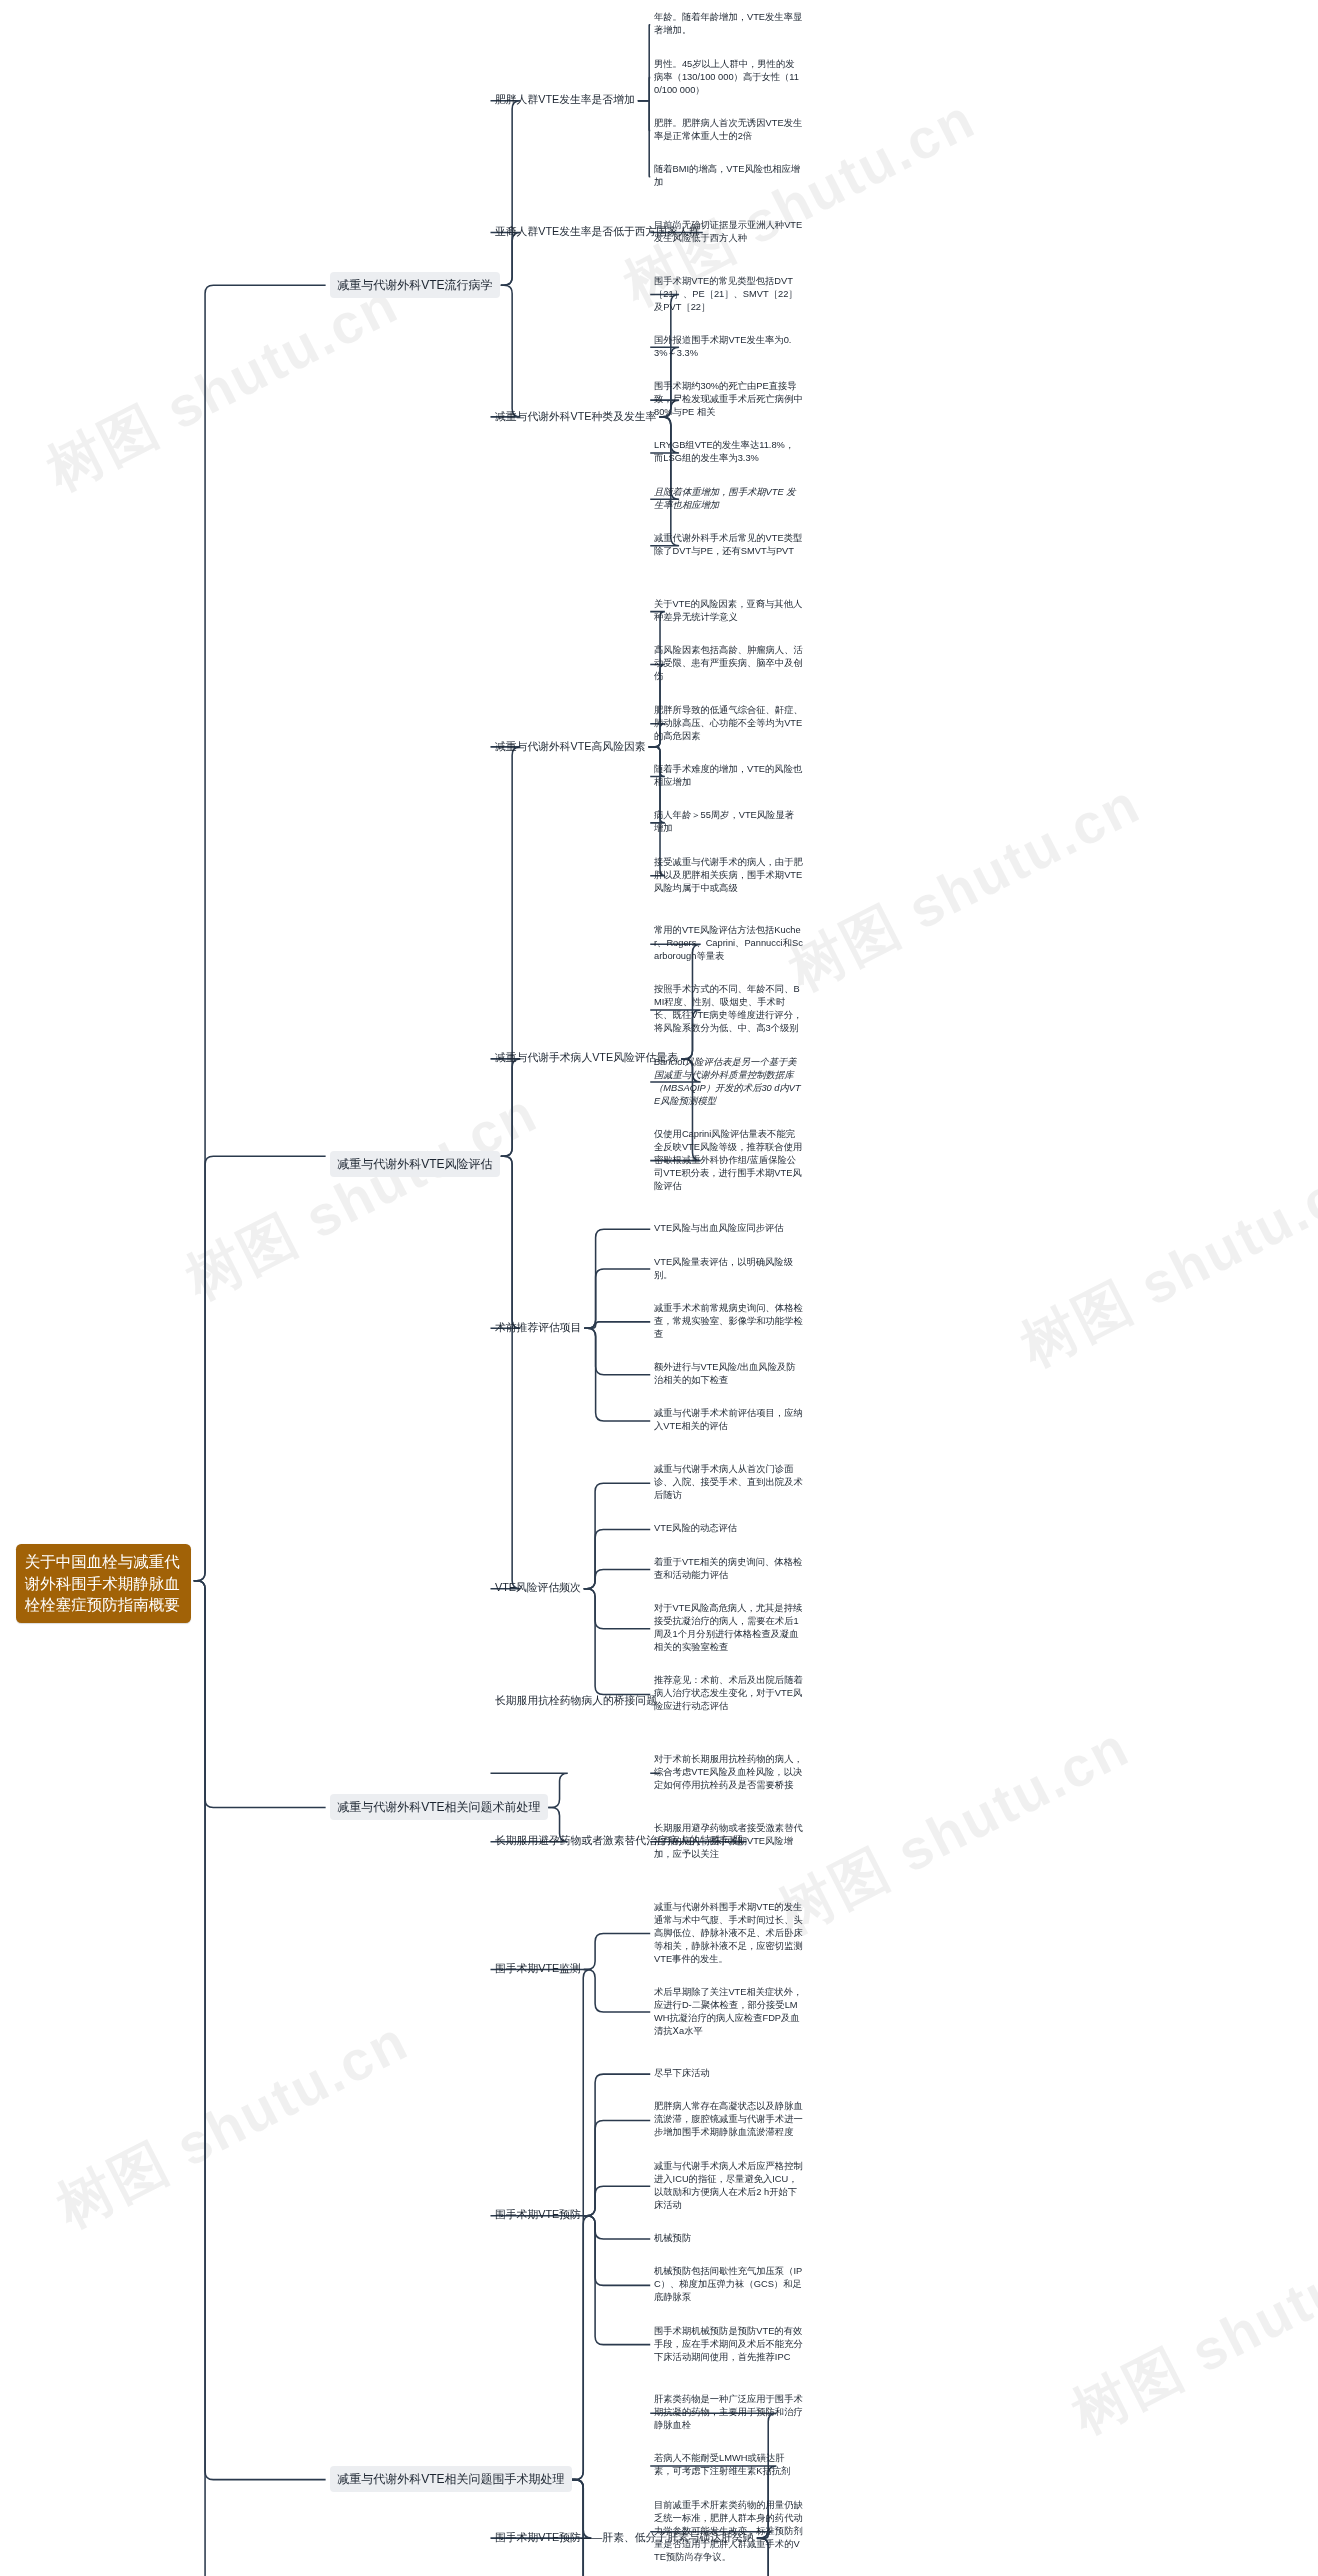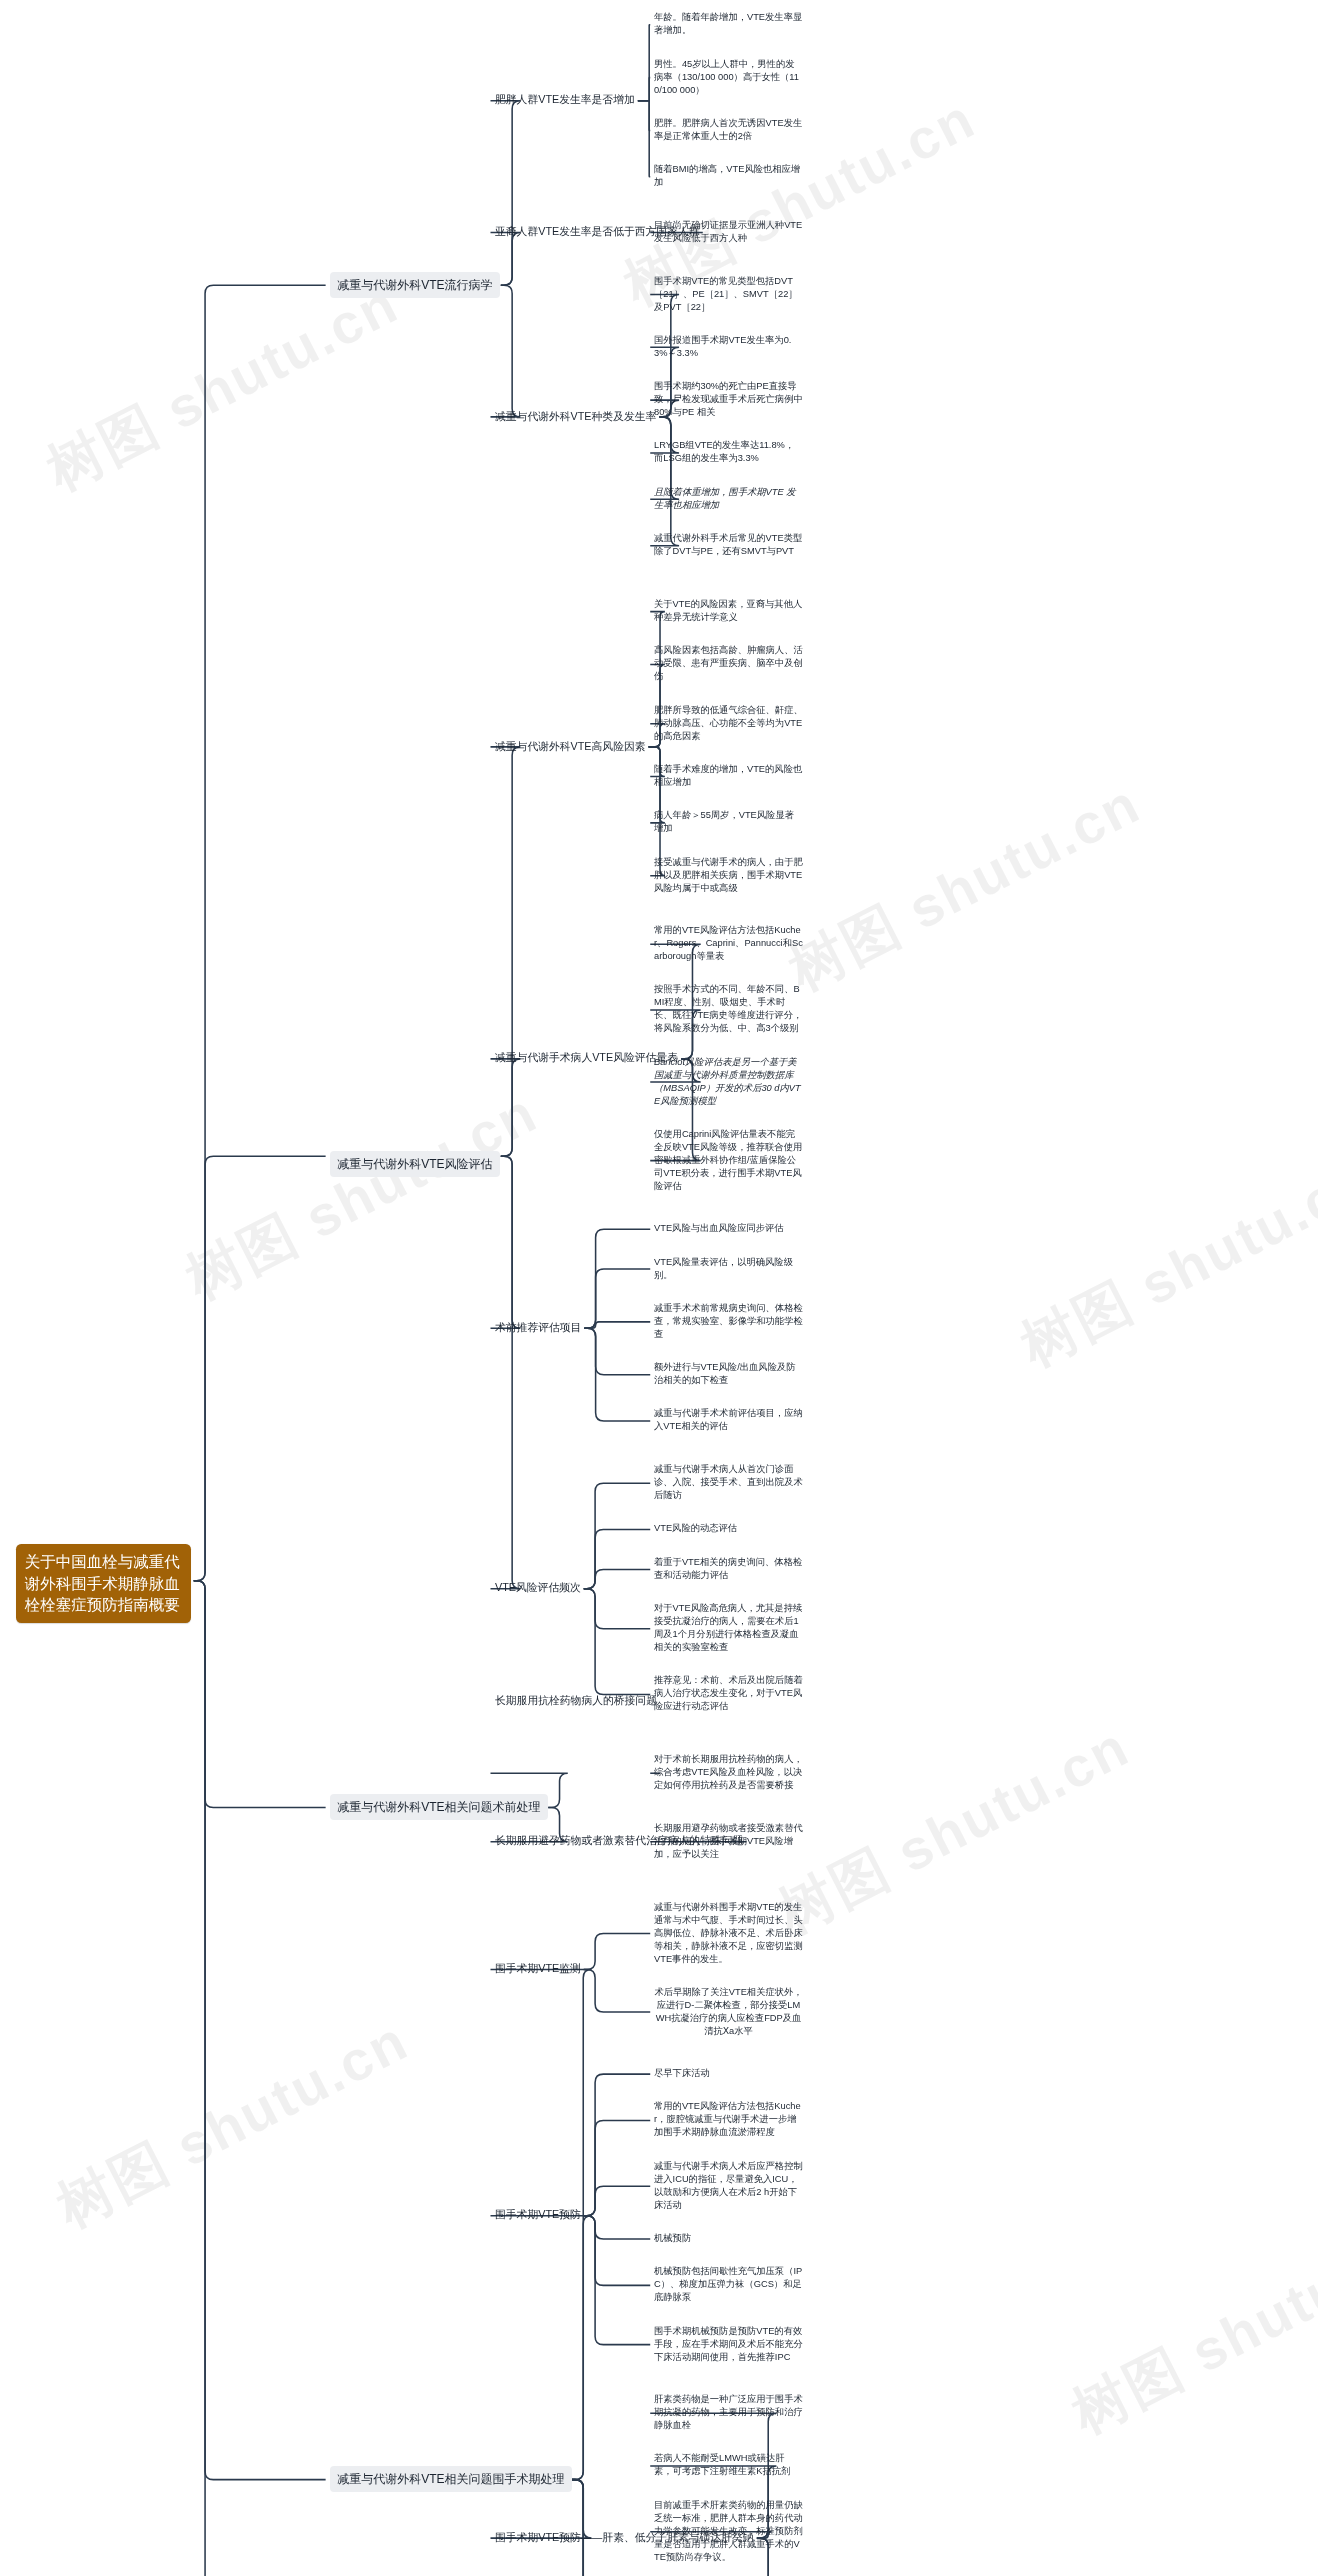--- a/index.html
+++ b/index.html
@@ -202,24 +202,24 @@
     <div class="node lvl3" style="left: 654px; top: 1601px; width: 149px;"><span>对于VTE风险高危病人，尤其是持续接受抗凝治疗的病人，需要在术后1周及1个月分别进行体格检查及凝血相关的实验室检查</span></div>
     <div class="node lvl3" style="left: 654px; top: 1673px; width: 149px;"><span>推荐意见：术前、术后及出院后随着病人治疗状态发生变化，对于VTE风险应进行动态评估</span></div>
     <div class="node lvl1" style="left: 330px; top: 1794px; width: auto;"><span>减重与代谢外科VTE相关问题术前处理</span></div>
     <div class="node lvl2" style="left: 495px; top: 1664px; width: auto; margin-top: 28px;"><span>长期服用抗栓药物病人的桥接问题</span></div>
     <div class="node lvl3" style="left: 654px; top: 1752px; width: 149px;"><span>对于术前长期服用抗栓药物的病人，综合考虑VTE风险及血栓风险，以决定如何停用抗栓药及是否需要桥接</span></div>
     <div class="node lvl2" style="left: 495px; top: 1832px; width: auto;"><span>长期服用避孕药物或者激素替代治疗病人的特殊问题</span></div>
     <div class="node lvl3" style="left: 654px; top: 1821px; width: 149px;"><span>长期服用避孕药物或者接受激素替代治疗的病人，围手术期VTE风险增加，应予以关注</span></div>
     <div class="node lvl1" style="left: 330px; top: 2466px; width: auto;"><span>减重与代谢外科VTE相关问题围手术期处理</span></div>
     <div class="node lvl2" style="left: 495px; top: 1960px; width: auto;"><span>围手术期VTE监测</span></div>
     <div class="node lvl3" style="left: 654px; top: 1900px; width: 149px;"><span>减重与代谢外科围手术期VTE的发生通常与术中气腹、手术时间过长、头高脚低位、静脉补液不足、术后卧床等相关，静脉补液不足，应密切监测VTE事件的发生。</span></div>
-    <div class="node lvl3" style="left: 654px; top: 1985px; width: 149px; text-align: center;"><span>术后早期除了关注VTE相关症状外，应进行D-二聚体检查，部分接受LMWH抗凝治疗的病人应检查FDP及血清抗Ⅹa水平</span></div>
+    <div class="node lvl3" style="left: 654px; top: 1985px; width: 149px;"><span>术后早期除了关注VTE相关症状外，应进行D-二聚体检查，部分接受LMWH抗凝治疗的病人应检查FDP及血清抗Ⅹa水平</span></div>
     <div class="node lvl2" style="left: 495px; top: 2206px; width: auto;"><span>围手术期VTE预防</span></div>
     <div class="node lvl3" style="left: 654px; top: 2066px; width: 149px;"><span>尽早下床活动</span></div>
-    <div class="node lvl3" style="left: 654px; top: 2099px; width: 149px;"><span>常用的VTE风险评估方法包括Kucher，腹腔镜减重与代谢手术进一步增加围手术期静脉血流淤滞程度</span></div>
+    <div class="node lvl3" style="left: 654px; top: 2099px; width: 149px;"><span>肥胖病人常存在高凝状态以及静脉血流淤滞，腹腔镜减重与代谢手术进一步增加围手术期静脉血流淤滞程度</span></div>
     <div class="node lvl3" style="left: 654px; top: 2159px; width: 149px;"><span>减重与代谢手术病人术后应严格控制进入ICU的指征，尽量避免入ICU，以鼓励和方便病人在术后2 h开始下床活动</span></div>
     <div class="node lvl3" style="left: 654px; top: 2231px; width: 149px;"><span>机械预防</span></div>
     <div class="node lvl3" style="left: 654px; top: 2264px; width: 149px;"><span>机械预防包括间歇性充气加压泵（IPC）、梯度加压弹力袜（GCS）和足底静脉泵</span></div>
     <div class="node lvl3" style="left: 654px; top: 2324px; width: 149px;"><span>围手术期机械预防是预防VTE的有效手段，应在手术期间及术后不能充分下床活动期间使用，首先推荐IPC</span></div>
     <div class="node lvl2" style="left: 495px; top: 2529px; width: auto;"><span>围手术期VTE预防——肝素、低分子肝素与磺达肝癸钠</span></div>
     <div class="node lvl3" style="left: 654px; top: 2392px; width: 149px;"><span>肝素类药物是一种广泛应用于围手术期抗凝的药物，主要用于预防和治疗静脉血栓</span></div>
     <div class="node lvl3" style="left: 654px; top: 2451px; width: 149px;"><span>若病人不能耐受LMWH或磺达肝素，可考虑下注射维生素K拮抗剂</span></div>
     <div class="node lvl3" style="left: 654px; top: 2498px; width: 149px;"><span>目前减重手术肝素类药物的用量仍缺乏统一标准，肥胖人群本身的药代动力学参数可能发生改变，标准预防剂量是否适用于肥胖人群减重手术的VTE预防尚存争议。</span></div>
   </div>
 

